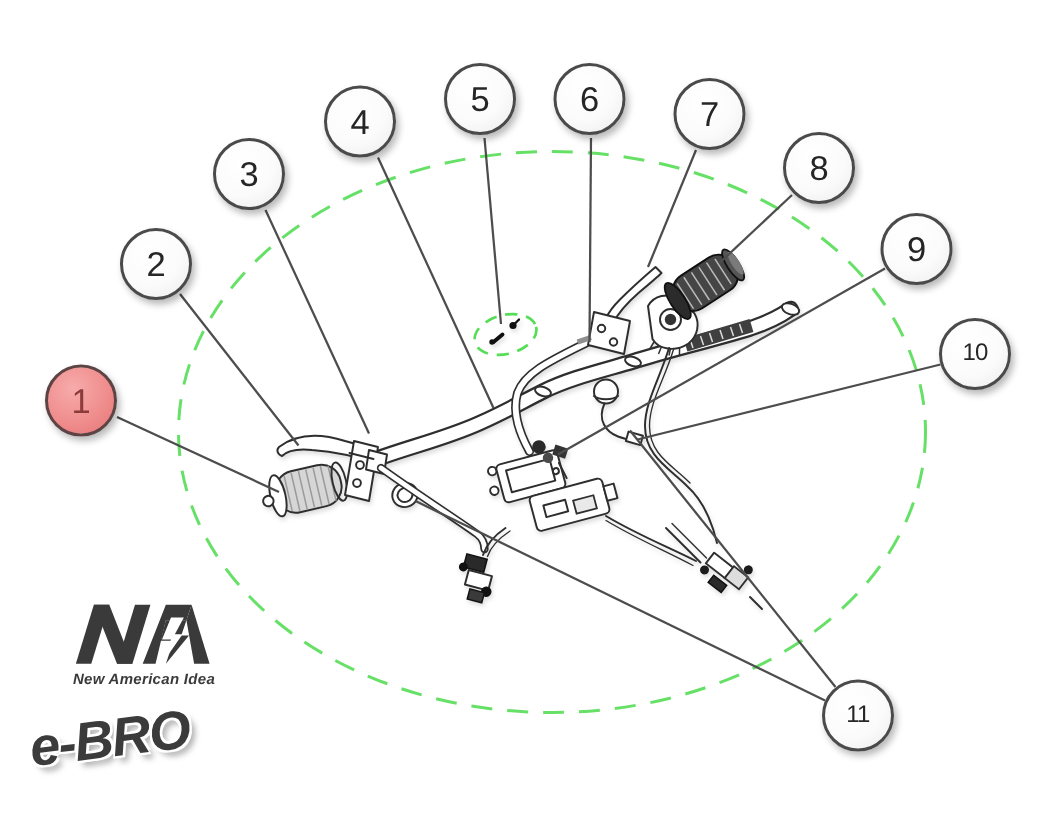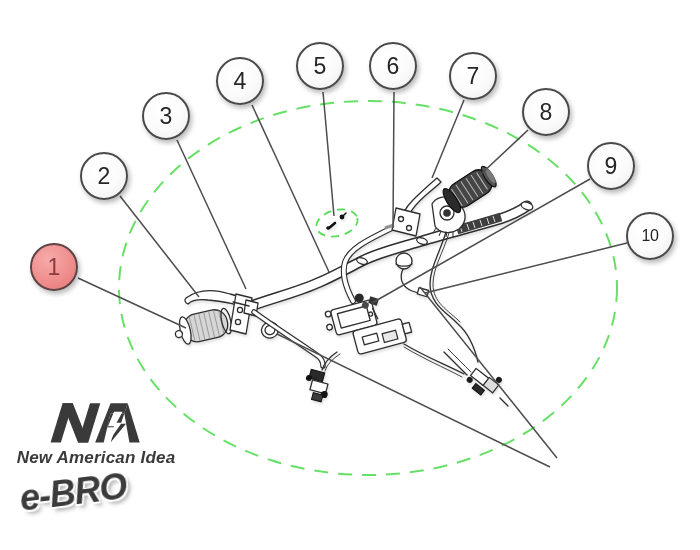--- a/index.html
+++ b/index.html
@@ -20,21 +20,21 @@
   .callout.wide{font-size:16px;letter-spacing:-0.5px;}
 
   
   .ink{stroke:#2e2e2e;stroke-width:1.3;fill:none;stroke-linecap:round;stroke-linejoin:round;}
   .inkw{stroke:#2e2e2e;stroke-width:1.3;fill:#ffffff;stroke-linejoin:round;}
   .leader{stroke:#4d4d4d;stroke-width:1.5;fill:none;}
   .dashg{stroke:#55dd55;fill:none;}
 
   
   .nai{position:absolute;left:30px;top:398px;width:132px;display:flex;flex-direction:column;align-items:center;}
-  .nai-text{margin-top:2px;font-size:17px;font-weight:700;font-style:italic;
+  .nai-text{margin-top:2px;font-size:10px;font-weight:700;font-style:italic;
     color:#3a3a3a;letter-spacing:.2px;white-space:nowrap;}
   .ebro{position:absolute;left:20px;top:478px;width:160px;
     transform:rotate(-7deg);transform-origin:left center;
     font-size:36px;font-weight:800;font-style:italic;color:#3b3b3b;letter-spacing:-1px;
     text-shadow:-1.5px -1.5px 0 #fff, 1.5px -1.5px 0 #fff, -1.5px 1.5px 0 #fff,
                  1.5px 1.5px 0 #fff, 3px 4px 4px rgba(0,0,0,.35);}
 </style>
 </head>
 <body>
 
@@ -238,20 +238,23 @@
     </div>
   <div class="callout" style="left:522px;top:88px;">
       <span>8</span>
     </div>
   <div class="callout" style="left:587px;top:142px;">
       <span>9</span>
     </div>
   <div class="callout wide" style="left:626px;top:212px;">
       <span>10</span>
     </div>
+  <div class="callout wide" style="left:548px;top:453px;">
+      <span>11</span>
+    </div>
 
   <div class="nai">
     <svg width="132" height="48" viewBox="0 0 118 56">
       <g fill="#3a3a3a">
         <polygon points="6,52 20,6 32,6 18,52"></polygon>
         <polygon points="20,6 32,6 50,52 38,52"></polygon>
         <polygon points="38,52 52,6 64,6 50,52"></polygon>
         <polygon points="58,52 76,6 96,6 92,18 76,18 68,52"></polygon>
         <polygon points="92,18 96,6 110,52 98,52"></polygon>
         <polygon points="76,18 92,18 88,30 94,30 76,52 82,34 72,34"></polygon>

